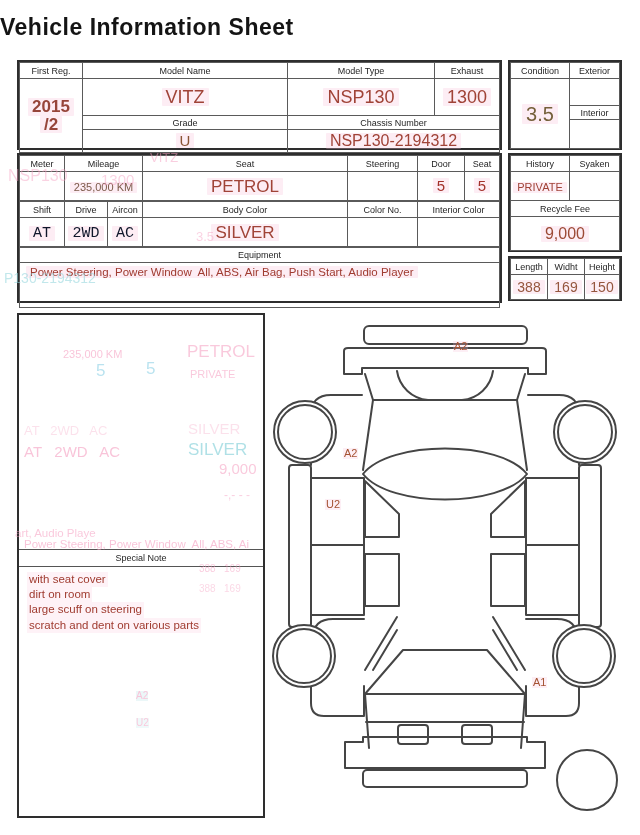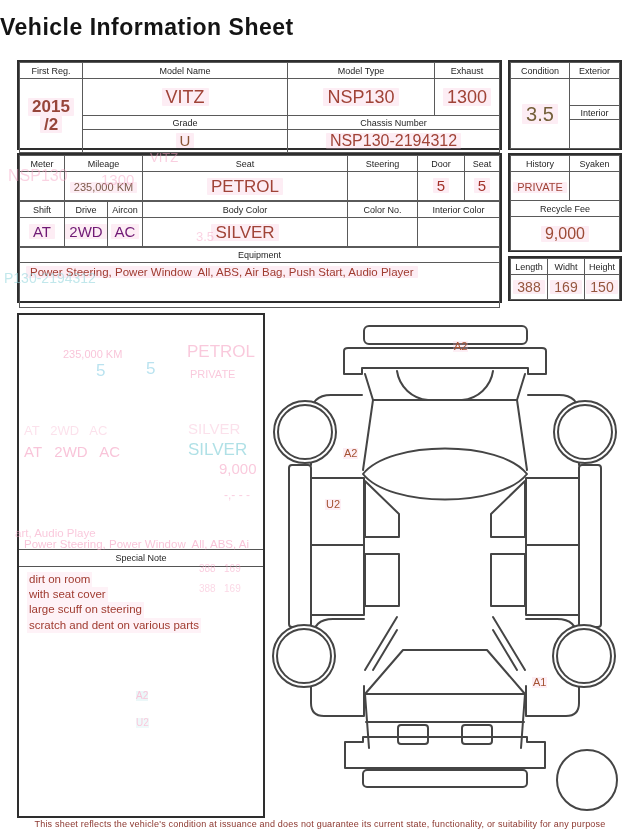--- a/index.html
+++ b/index.html
@@ -8,21 +8,21 @@
   .title{position:absolute;left:0;top:14px;width:100%;text-align:left;
          font-size:23px;font-weight:700;letter-spacing:.5px;color:#141414;}
   .wrap{position:absolute;border:2px solid #2e2e2e;background:#fff;box-sizing:border-box;}
   table{border-collapse:collapse;width:100%;table-layout:fixed;}
   td{border:1px solid #5a5a5a;padding:0;text-align:center;vertical-align:middle;overflow:hidden;}
   .h{font-size:9px;color:#1f1f1f;}
   .v{line-height:1;}
   .hl{display:inline-block;background:rgba(248,190,215,.28);padding:0 4px;border-radius:1px;}
   .hl2{display:inline-block;background:rgba(248,190,215,.20);padding:0 2px;}
   .c-red{color:#a04337;} .c-reg{color:#96453a;} .c-olv{color:#75603a;}
-  .c-brn{color:#7c5a49;} .c-rust{color:#701a75;} .c-five{color:#a3322b;}
+  .c-brn{color:#7c5a49;} .c-rust{color:#0f172a;font-family:Liberation Mono, monospace;} .c-five{color:#a3322b;}
   .c-dim{color:#95563e;} .c-fee{color:#9c4a35;} .c-u{color:#8a5535;}
   .f11{font-size:11px;} .f14{font-size:14px;} .f15{font-size:15px;} .f16{font-size:16px;}
   .f17{font-size:17px;} .f18{font-size:18px;} .f20{font-size:20px;}
   .eq{font-size:11.5px;color:#a03c31;text-align:left;vertical-align:top;padding:3px 6px;white-space:pre-wrap;}
   .boxhdr{height:17px;border-bottom:1px solid #555;display:flex;align-items:center;justify-content:center;font-size:9px;}
   .snhdr{height:16px;border-top:1px solid #555;border-bottom:1px solid #555;display:flex;align-items:center;justify-content:center;font-size:9px;}
   .snline{font-size:11.5px;color:#a03c31;line-height:1.32;text-align:left;}
   .footer{position:absolute;left:0;top:819px;width:100%;text-align:center;font-size:9px;color:#8b362e;letter-spacing:.2px;}
   .g{position:absolute;white-space:pre;pointer-events:none;line-height:1;z-index:6;}
   .diag{position:absolute;left:270px;top:318px;width:370px;height:496px;}
@@ -210,22 +210,22 @@
         <td class="v"><span class="hl c-dim f14">150</span></td>
       </tr>
     </tbody>
       </table>
   </div>
 
   <div class="wrap" style="left:17px;top:313px;width:248px;height:505px">
     <div style="height:234px"></div>
     <div class="snhdr">Special Note</div>
     <div style="padding:5px 8px">
+      <div class="snline"><span class="hl2">with seat cover</span></div>
       <div class="snline"><span class="hl2">dirt on room</span></div>
-      <div class="snline"><span class="hl2">with seat cover</span></div>
       <div class="snline"><span class="hl2">large scuff on steering</span></div>
       <div class="snline"><span class="hl2">scratch and dent on various parts</span></div>
     </div>
   </div>
 
   <div class="diag">
     <svg width="370" height="496" viewBox="0 0 370 496" xmlns="http://www.w3.org/2000/svg">
       <g stroke="#454545" stroke-width="2" fill="none" stroke-linejoin="round" stroke-linecap="round">
 
         <rect x="94" y="8" width="163" height="18" rx="5"></rect>
@@ -307,15 +307,14 @@
   <span class="g" style="left:188px;top:441px;font-size:17px;color:#8fd4dc;opacity:.7">SILVER</span>
   <span class="g" style="left:219px;top:461px;font-size:15px;color:#f59ec0;opacity:.55">9,000</span>
   <span class="g" style="left:224px;top:489px;font-size:12px;color:#f59ec0;opacity:.5">-,- - -</span>
   <span class="g" style="left:24px;top:539px;font-size:11.5px;color:#f59ec0;opacity:.6">Power Steering, Power Window  All, ABS, Ai</span>
   <span class="g" style="left:15px;top:528px;font-size:11.5px;color:#f59ec0;opacity:.55">art, Audio Playe</span>
   <span class="g" style="left:199px;top:564px;font-size:10px;color:#f59ec0;opacity:.5">388   169</span>
   <span class="g" style="left:199px;top:584px;font-size:10px;color:#f59ec0;opacity:.4">388   169</span>
   <span class="g" style="left:136px;top:691px;font-size:10px;color:#f59ec0;opacity:.6;background:rgba(143,212,220,.3)">A2</span>
   <span class="g" style="left:136px;top:718px;font-size:10px;color:#f59ec0;opacity:.55;background:rgba(143,212,220,.25)">U2</span>
 
-  <div class="footer">This sheet reflects the vehicle's condition at issuance and does not guarantee its current state, functionality, or suitability for any purpose</div>
 
 </div>
 
 </body></html>

